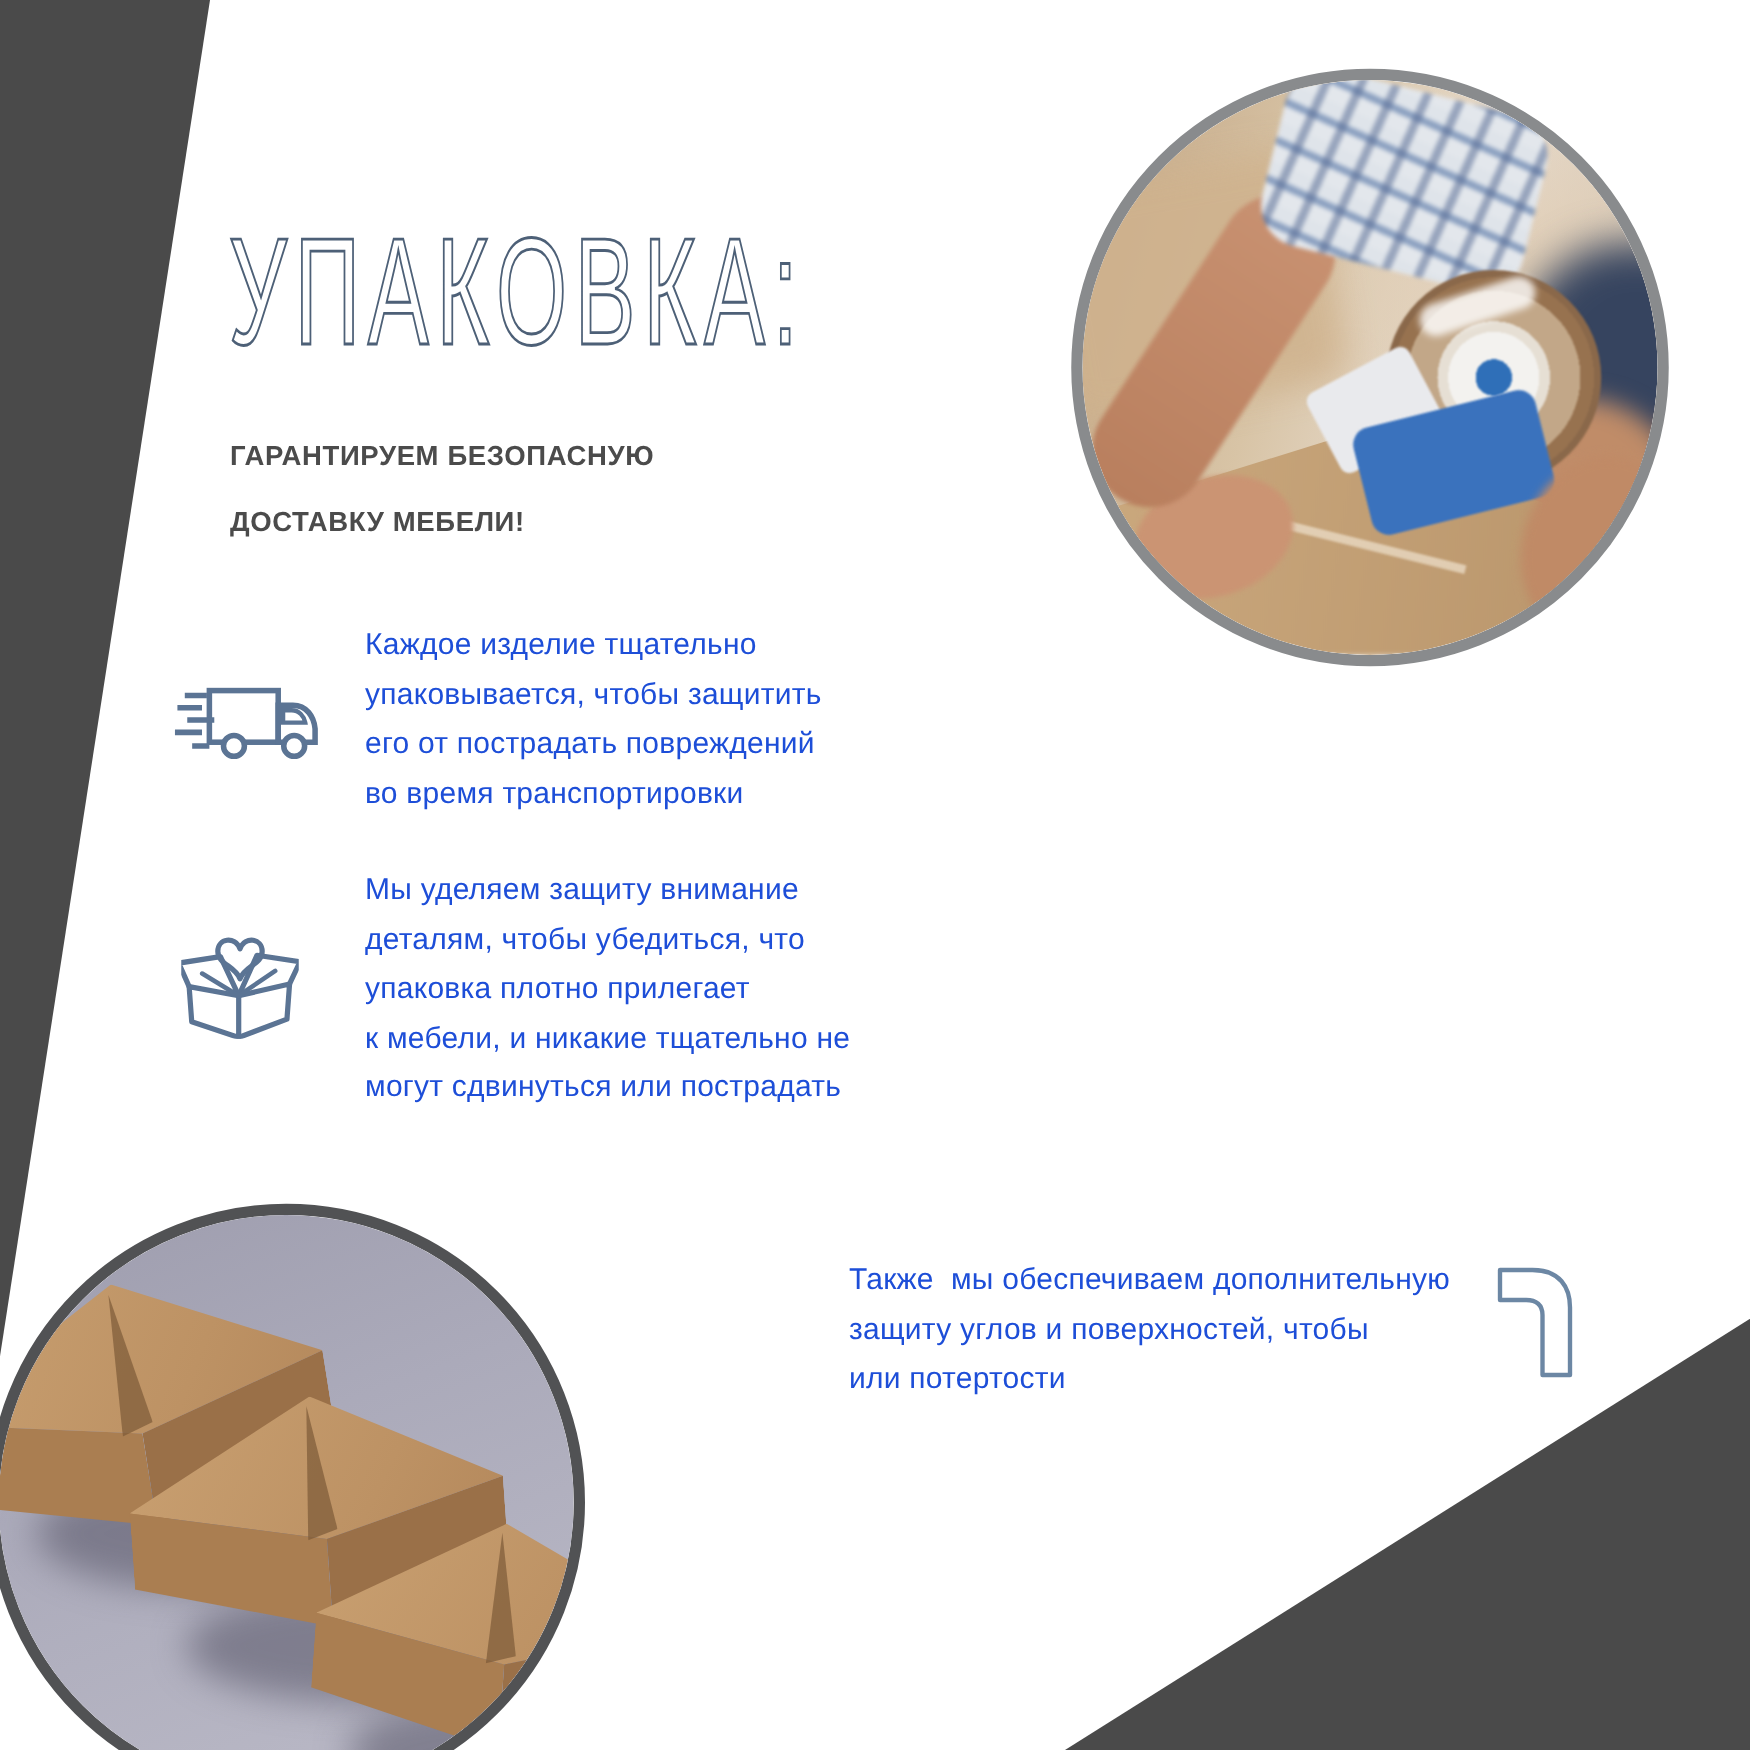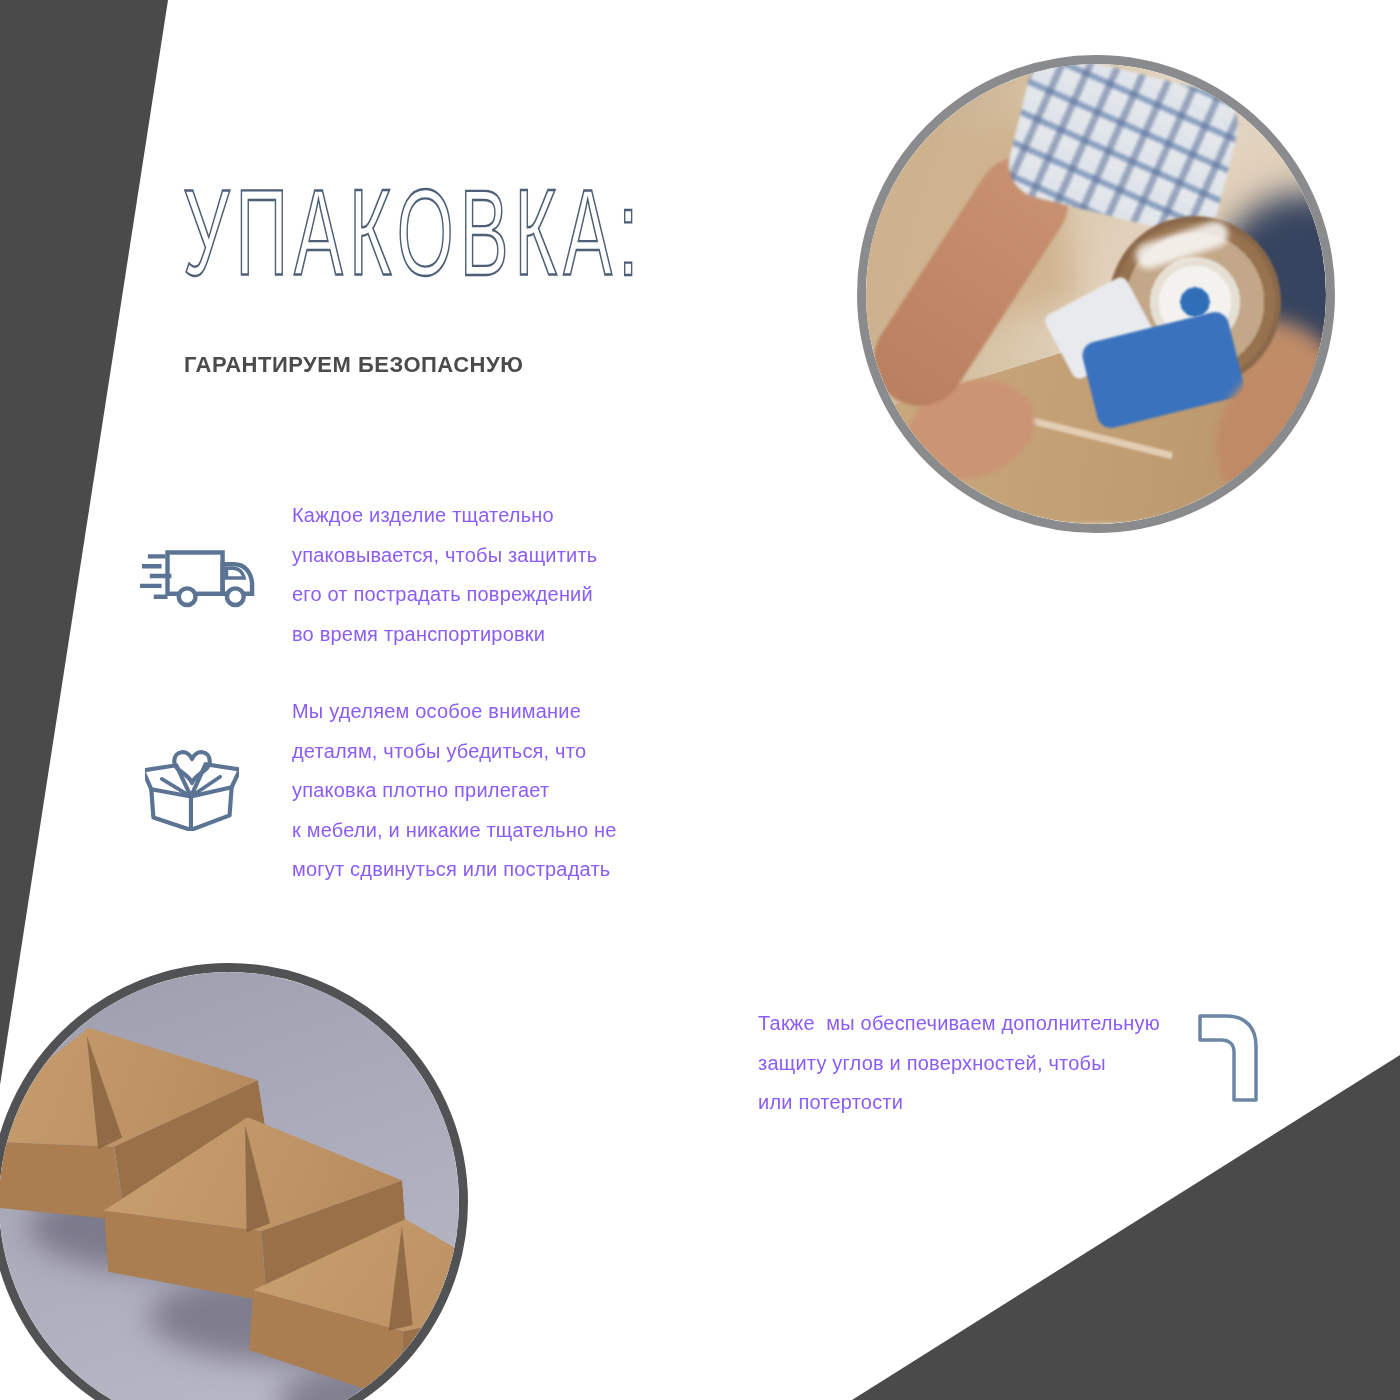--- a/index.html
+++ b/index.html
@@ -73,21 +73,21 @@
 
   
   .title{position:absolute;left:183px;top:172px;white-space:nowrap;
          transform:scale(0.60,1);transform-origin:left top;
          font-size:122px;line-height:1;font-weight:400;letter-spacing:10px;color:#4d6077;}
   @supports (-webkit-text-stroke:1px #000){
     .title{color:transparent;-webkit-text-stroke:2.3px #4d6077;}
   }
   .subtitle{position:absolute;left:184px;top:338px;font-weight:bold;font-size:22px;
             line-height:53px;color:#4b4b4b;letter-spacing:0.5px;}
-  .body-text{position:absolute;font-size:20px;line-height:39.5px;color:#8b5cf6;letter-spacing:0.2px;}
+  .body-text{position:absolute;font-size:24px;line-height:39.5px;color:#1d4ed8;letter-spacing:0.2px;}
   .b1-text{left:292px;top:496px;}
   .b2-text{left:292px;top:692px;}
   .bottom-text{right:240px;top:1004px;}
 
   
   .icon{position:absolute;}
   .truck-icon{left:138px;top:540px;width:118px;height:80px;}
   .boxheart-icon{left:145px;top:735px;width:94px;height:96px;}
   .cornerprot-icon{left:1192px;top:1008px;width:72px;height:97px;}
 </style>
@@ -142,20 +142,21 @@
           <div class="f-right"></div>
           <div class="f-groove"></div>
       </div>
     </div>
   </div>
 
   <div class="title">УПАКОВКА:</div>
 
   <div class="subtitle">
     <div>ГАРАНТИРУЕМ БЕЗОПАСНУЮ</div>
+    <div>ДОСТАВКУ МЕБЕЛИ!</div>
   </div>
 
   <svg class="icon truck-icon" viewBox="0 0 120 80" fill="none" stroke="#5b7494" stroke-width="4.5">
     <rect x="30" y="12" width="56" height="42"></rect>
     <path d="M86,54 V24 H98 C109,24 115,33 116,43 V54 Z"></path>
     <path d="M90,28 H97 C103,28 107,33 108,38 H90 Z" stroke-width="3.5"></path>
     <path d="M10,16 H28 M4,26 H24 M12,36 H34 M2,46 H24 M16,57 H30" stroke-width="4.5"></path>
     <circle cx="50" cy="57" r="8.5" fill="#ffffff"></circle>
     <circle cx="99" cy="57" r="8.5" fill="#ffffff"></circle>
   </svg>
@@ -168,21 +169,21 @@
 
   <svg class="icon boxheart-icon" viewBox="0 0 90 92" fill="none" stroke="#5b7494" stroke-width="4" stroke-linejoin="round" stroke-linecap="round">
     <path d="M6,52 L8,79 L44,91 L44,59 Z"></path>
     <path d="M44,59 L83,50 L81,77 L44,91"></path>
     <path d="M6,52 L-2,34 L30,29 L44,59"></path>
     <path d="M83,50 L91,33 L58,28 L44,59"></path>
     <path d="M16,42 L44,59 M72,40 L44,59" stroke-width="3.5"></path>
     <path d="M45,46 C41,36 28,35 28,25 C28,15 41,13 45,23 C49,13 62,15 62,25 C62,35 49,36 45,46 Z"></path>
   </svg>
   <div class="body-text b2-text">
-    <div>Мы уделяем особое внимание</div>
+    <div>Мы уделяем защиту внимание</div>
     <div>деталям, чтобы убедиться, что</div>
     <div>упаковка плотно прилегает</div>
     <div>к мебели, и никакие тщательно не</div>
     <div>могут сдвинуться или пострадать</div>
   </div>
 
   <div class="body-text bottom-text">
     <div>Также&nbsp; мы обеспечиваем дополнительную</div>
     <div>защиту углов и поверхностей, чтобы</div>
     <div>или потертости</div>

